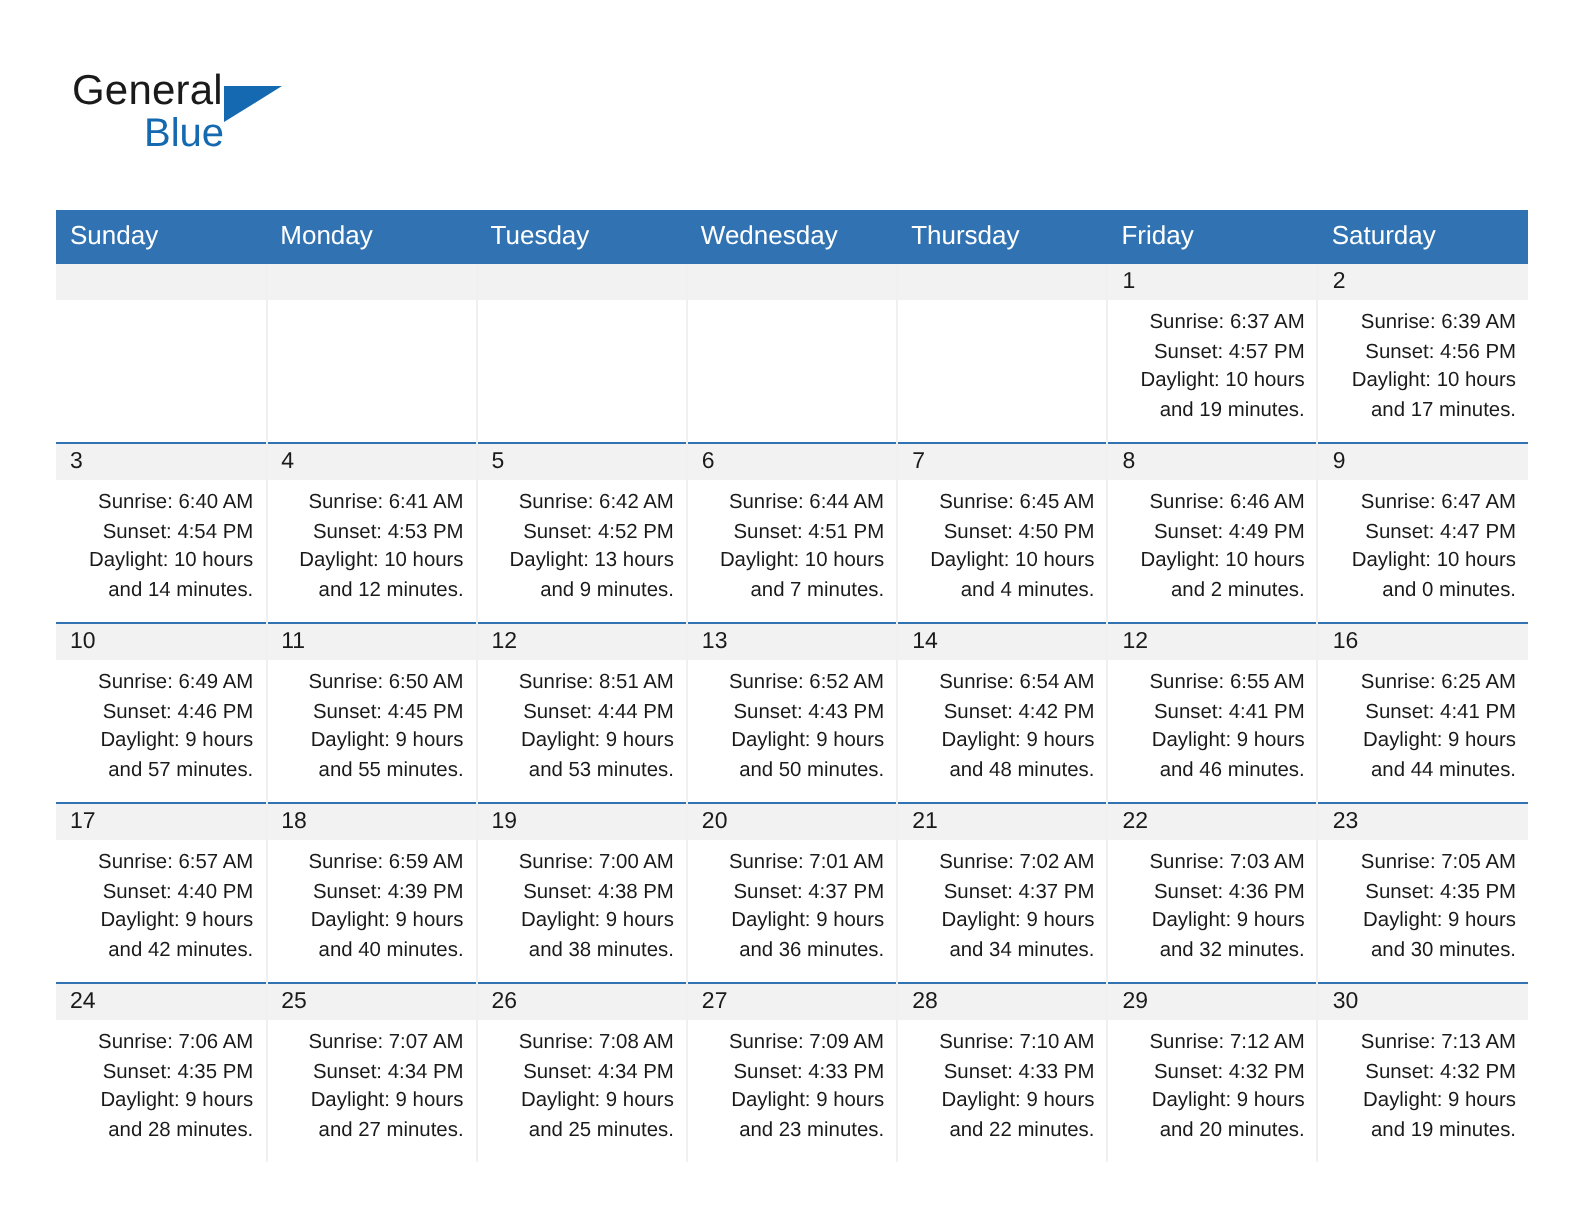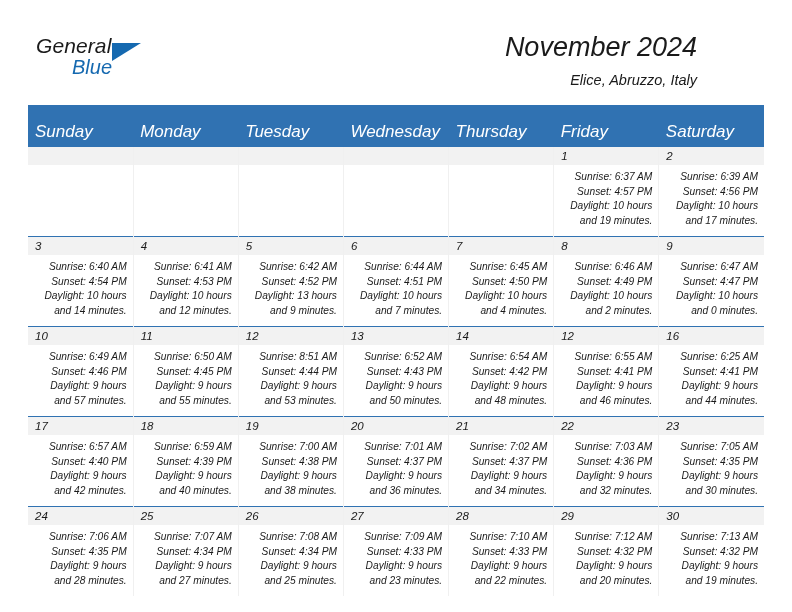--- a/index.html
+++ b/index.html
@@ -12,21 +12,20 @@
     height: 612px;
     font-family: "Liberation Sans", sans-serif;
     color: #000000;
     overflow: hidden;
   }
   .page {
     position: relative;
     width: 731px;
     height: 612px;
     box-sizing: border-box;
-    font-style: italic;
   }
 
   
   .masthead {
     position: absolute;
     left: 28px;
     top: 30px;
     right: 28px;
     height: 72px;
   }
@@ -89,24 +88,24 @@
     position: absolute;
     left: 28px;
     top: 105px;
     width: 736px;
     border-collapse: collapse;
     table-layout: fixed;
   }
   .calendar th {
     background: #3072b2;
     color: #ffffff;
-    font-size: 17px;
+    font-size: 13px;
     font-weight: normal;
     text-align: left;
-    padding: 17px 0 5px 7px;
+    padding: 3px 0 5px 7px;
     height: 19px;
     border: none;
   }
   .calendar td {
     vertical-align: top;
     padding: 0;
     width: 105.14px;
     height: 89px;
     border-right: 1px solid #f0f0f0;
     border-top: 1px solid #3072b2;
@@ -150,24 +149,20 @@
 <div class="page">
 
   <div class="masthead">
 
     <div class="brand">
       <span class="brand-general">General</span>
       <span class="brand-triangle"></span>
       <span class="brand-blue">Blue</span>
     </div>
 
-    <div class="title-block">
-      <div class="cal-title">November 2024</div>
-      <div class="cal-subtitle">Elice, Abruzzo, Italy</div>
-    </div>
 
   </div>
 
   <table class="calendar">
     <thead>
       <tr>
         <th>Sunday</th>
         <th>Monday</th>
         <th>Tuesday</th>
         <th>Wednesday</th>

